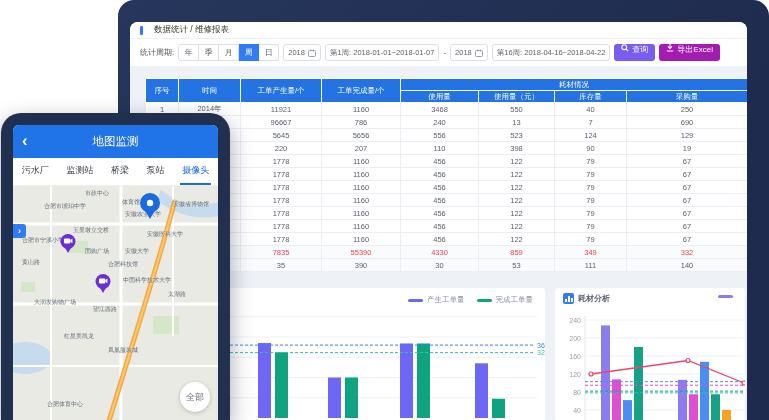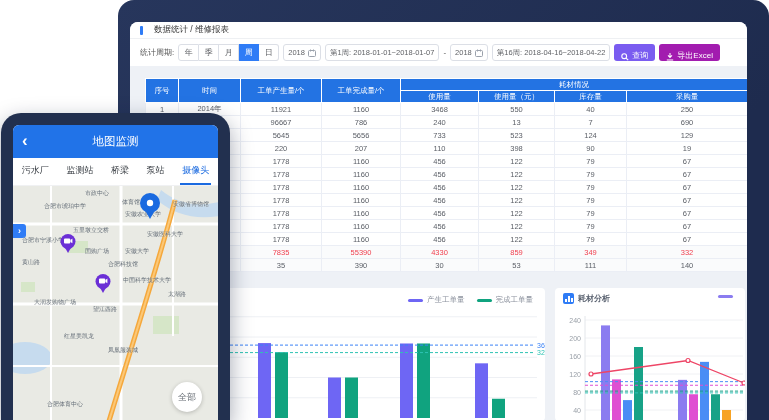--- a/index.html
+++ b/index.html
@@ -18,21 +18,21 @@
               padding-left:10px;font-size:8px;color:#555;white-space:nowrap;}
   .seg{display:flex;}
   .seg span{min-width:19px;height:15px;line-height:15px;text-align:center;border:1px solid #dcdfe6;
             border-left:none;background:#fff;color:#606266;font-size:8px;cursor:pointer;}
   .seg span:first-child{border-left:1px solid #dcdfe6;border-radius:3px 0 0 3px;}
   .seg span:last-child{border-radius:0 3px 3px 0;}
   .seg span.active{background:#2f7cf6;border-color:#2f7cf6;color:#fff;}
   .ctrl{height:15px;border:1px solid #dcdfe6;border-radius:3px;background:#fff;display:flex;
         align-items:center;padding:0 4px;gap:3px;color:#606266;font-size:7.5px;}
   .btn{height:17px;border:none;border-radius:3px;color:#fff;font-size:8px;display:flex;
-       align-items:flex-end;gap:3px;padding:0 7px;font-family:inherit;cursor:pointer;}
+       align-items:flex-start;gap:3px;padding:0 7px;font-family:inherit;cursor:pointer;}
   .btn.query{background:#7a5cf0;}
   .btn.export{background:#a21caf;}
   
   table.report{border-collapse:collapse;table-layout:fixed;width:602px;margin:12px 0 16px 15px;
                background:#fff;font-size:7.5px;}
   table.report th{background:#2373e3;color:#fff;font-weight:normal;height:11px;
                   border:1px solid rgba(255,255,255,.28);padding:0;overflow:hidden;white-space:nowrap;}
   table.report td{border:1px solid #ebeef5;text-align:center;color:#5a5e66;height:12px;
                   padding:0;overflow:hidden;white-space:nowrap;background:#fff;}
   table.report tr.total td{color:#f0404f;background:#fafbfc;}
@@ -63,21 +63,21 @@
   .p-back{position:absolute;left:9px;top:50%;transform:translateY(-55%);font-size:17px;font-weight:bold;}
   .p-tabs{height:27px;min-height:27px;display:flex;align-items:stretch;justify-content:space-around;
           font-size:9px;color:#3a3f45;background:#fff;border-bottom:1px solid #f0f1f3;}
   .p-tab{display:flex;align-items:center;border-bottom:2px solid transparent;padding:8px 2px;cursor:pointer;}
   .p-tab.active{color:#1a6ae0;border-bottom-color:#1a6ae0;}
   .map{flex:1;position:relative;background:#e9eae4;overflow:hidden;}
   .map-label{position:absolute;font-size:6px;color:#67707a;white-space:nowrap;
              transform:translate(-50%,0);text-shadow:0 0 2px #e9eae4;}
   .expander{position:absolute;left:0;top:38px;width:13px;height:14px;background:#2f7cf6;color:#fff;
             border-radius:0 3px 3px 0;font-size:9px;line-height:14px;text-align:center;font-weight:bold;}
-  .all-btn{position:absolute;right:16px;bottom:8px;width:30px;height:30px;border-radius:50%;
+  .all-btn{position:absolute;right:8px;bottom:8px;width:30px;height:30px;border-radius:50%;
            background:#fff;box-shadow:0 1px 4px rgba(0,0,0,.22);font-size:9px;color:#6a7077;
            display:flex;align-items:center;justify-content:center;}
   .marker{position:absolute;transform:translate(-50%,-100%);}
 </style>
 </head>
 <body>
 
 <div class="stage">
   <div class="navy"></div>
 
@@ -180,21 +180,21 @@
             <td>240</td>
             <td>13</td>
             <td>7</td>
             <td>690</td>
           </tr>
           <tr>
             <td>3</td>
             <td>2016年</td>
             <td>5645</td>
             <td>5656</td>
-            <td>733</td>
+            <td>556</td>
             <td>523</td>
             <td>124</td>
             <td>129</td>
           </tr>
           <tr>
             <td>4</td>
             <td>2017年</td>
             <td>220</td>
             <td>207</td>
             <td>110</td>

